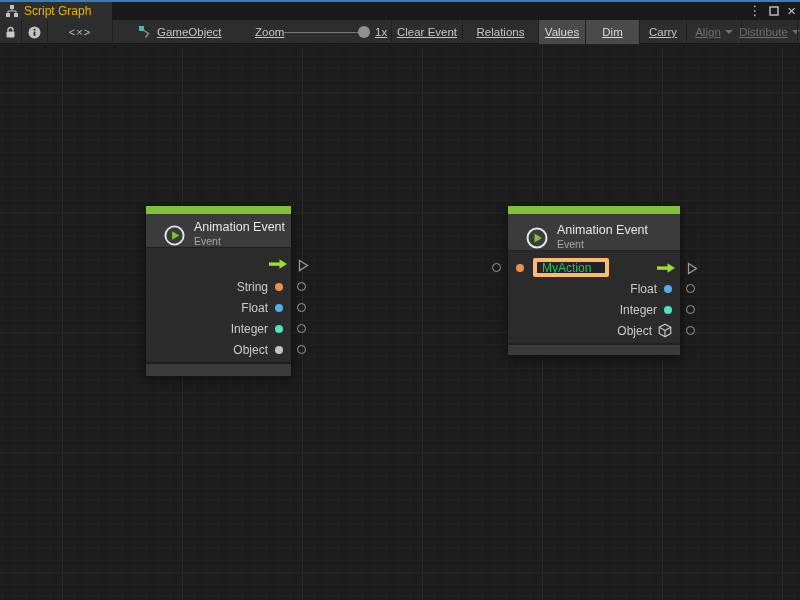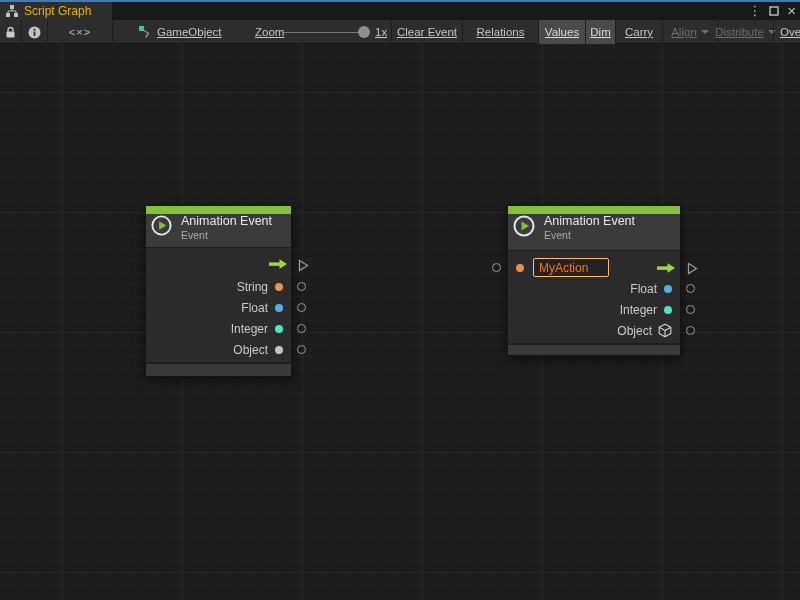--- a/index.html
+++ b/index.html
@@ -45,38 +45,38 @@
       linear-gradient(#292929 1px, transparent 1px),
       linear-gradient(90deg, #292929 1px, transparent 1px),
       linear-gradient(#212121 1px, transparent 1px),
       linear-gradient(90deg, #212121 1px, transparent 1px);
     background-size:120px 120px, 120px 120px, 12px 12px, 12px 12px;
     background-position:62px 48px, 62px 48px, 2px 0px, 2px 0px; }
 
   
   .node { position:absolute; border:1px solid #141414; box-shadow:0 3px 9px rgba(0,0,0,0.5); }
   .node-accent { height:8px; }
-  .node-header { background:#3B3B3B; display:flex; align-items:flex-start; gap:8px; padding-left:4px;
+  .node-header { background:#3B3B3B; display:flex; align-items:flex-end; gap:8px; padding-left:17px;
                  border-bottom:1px solid #1F1F1F; }
   .node-title { font-size:12.5px; color:#E8E8E8; white-space:nowrap; }
   .node-subtitle { font-size:10.5px; color:#A9A9A9; margin-top:1px; }
   .node-body { background:#2B2B2B; }
   .node-footer { background:#3A3A3A; border-top:2px solid #1F1F1F; }
   .row { position:relative; height:21px; display:flex; align-items:center; justify-content:flex-end;
          padding-right:8px; }
   .flow-row { height:24px; padding-right:3px; }
   .plabel { font-size:12px; color:#CBCBCB; white-space:nowrap;margin-left:30px; }
   .dot { width:8px; height:8px; border-radius:50%; margin-left:7px; }
   .port-circle { position:absolute; right:-15px; top:50%; margin-top:-4.5px;
                  width:9px; height:9px; border:1.5px solid #9A9A9A; border-radius:50%; background:transparent; }
   .port-circle-left { position:absolute; left:-16px; top:50%; margin-top:-4.5px;
                  width:9px; height:9px; border:1.5px solid #9A9A9A; border-radius:50%; }
   .port-triangle { position:absolute; right:-18px; top:50%; margin-top:-6.5px; }
-  .name-field { width:76px; height:19px; background:#232323; border:1px solid #fdba74; border-radius:2px;
-                color:#f97316; font-size:12px; font-family:"Liberation Sans",sans-serif; padding:0 5px; outline:none; }
+  .name-field { width:76px; height:19px; background:#232323; border:4px solid #fdba74; border-radius:2px;
+                color:#22c55e; font-size:12px; font-family:"Liberation Sans",sans-serif; padding:0 5px; outline:none; }
   .cube-wrap { margin-left:6px; display:flex; align-items:center; }
   .arrow-wrap { display:flex; align-items:center; margin-left:auto; }
 </style>
 </head>
 <body>
 
 <div class="window">
 
   <div class="accent-line" style="background: rgb(62, 124, 184);"></div>
 
@@ -143,21 +143,21 @@
     <div class="btn-strip">
       <div class="strip-btn" style="width:70px">
         <span class="tb-label">Clear Event</span>
       </div>
       <div class="strip-btn" style="width:76px">
         <span class="tb-label">Relations</span>
       </div>
       <div class="strip-btn active" style="width:47px">
         <span class="tb-label">Values</span>
       </div>
-      <div class="strip-btn active" style="width:30px">
+      <div class="strip-btn active" style="width:54px">
         <span class="tb-label">Dim</span>
       </div>
       <div class="strip-btn" style="width:47px">
         <span class="tb-label">Carry</span>
       </div>
       <div class="strip-btn disabled" style="width:55px">
         <span class="tb-label">Align</span>
         <span class="caret"></span>
       </div>
       <div class="strip-btn disabled" style="width:56px">

